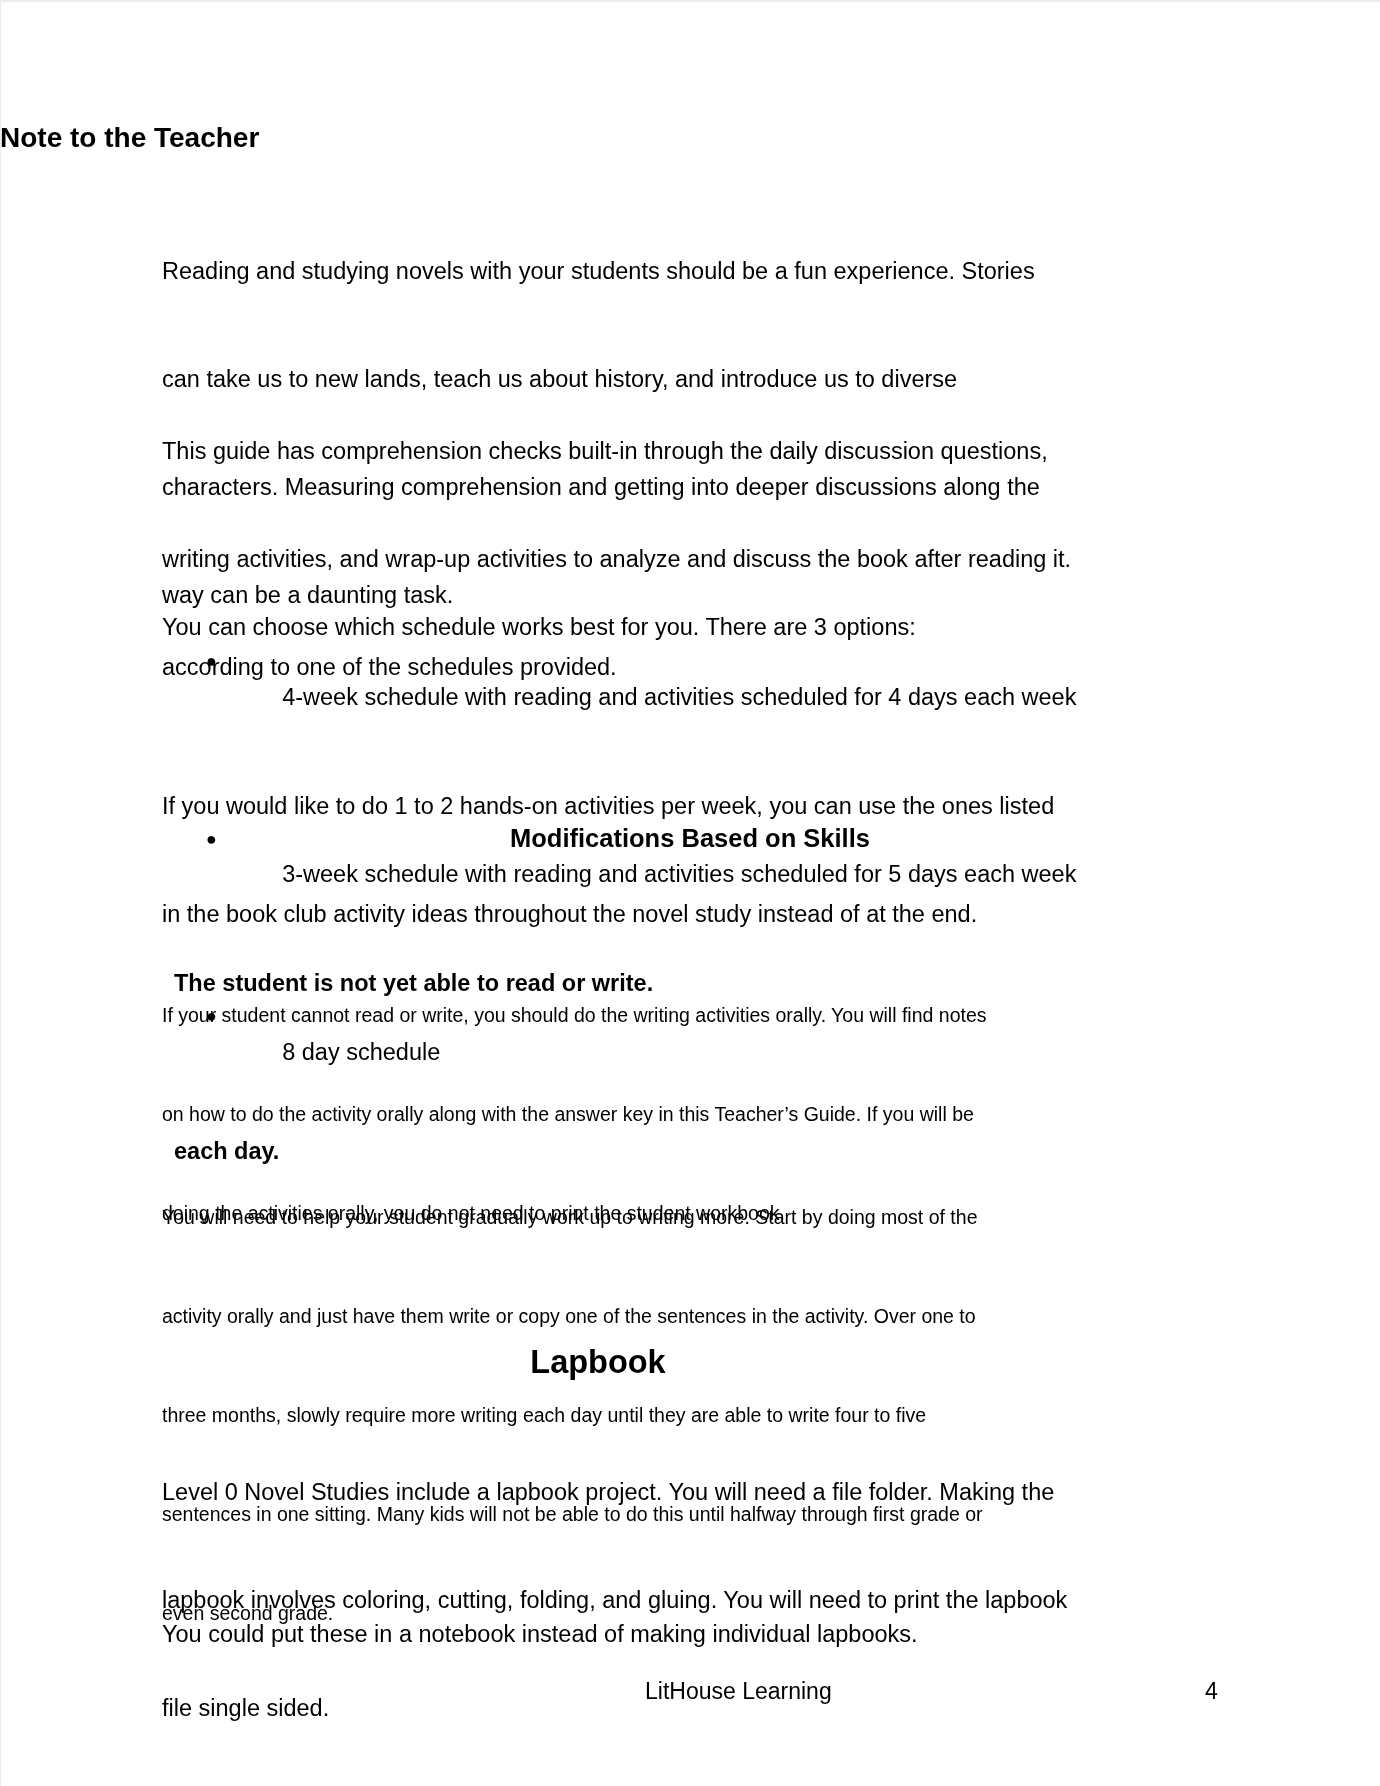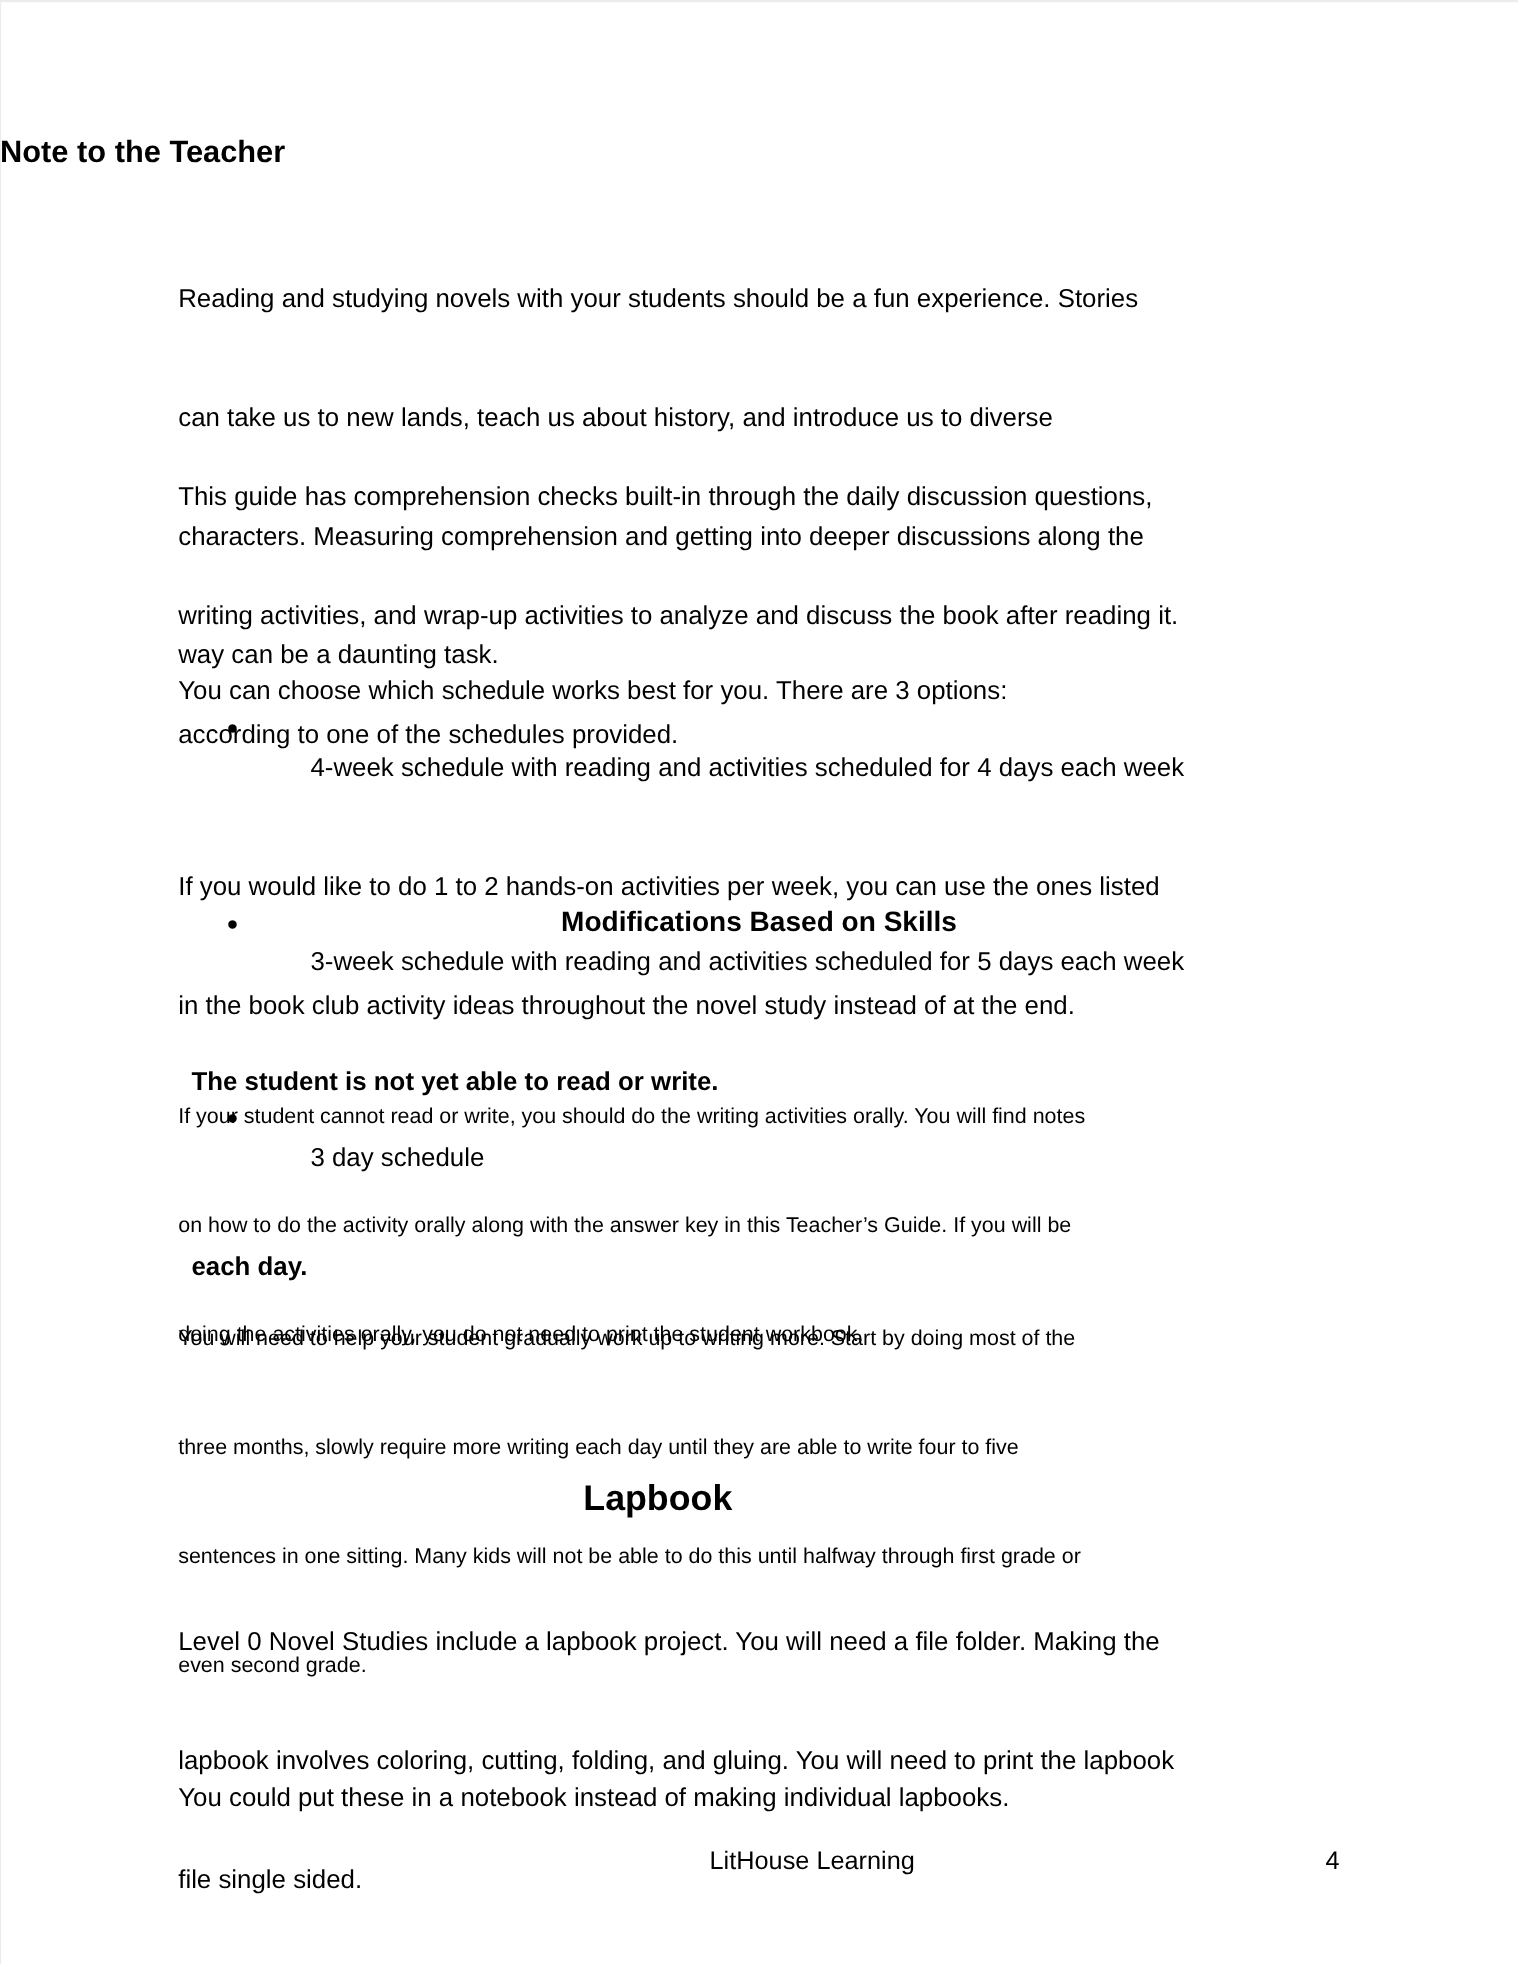--- a/index.html
+++ b/index.html
@@ -53,21 +53,21 @@
   </div>
 
   <div class="abs bullets" style="top:573px;">
     <span class="li">
       <span class="dot">●</span><span>4-week schedule with reading and activities scheduled for 4 days each week</span>
     </span>
     <span class="li">
       <span class="dot">●</span><span>3-week schedule with reading and activities scheduled for 5 days each week</span>
     </span>
     <span class="li">
-      <span class="dot">●</span><span>3 day schedule</span>
+      <span class="dot">●</span><span>8 day schedule</span>
     </span>
   </div>
 
   <div class="abs para" style="top:716px;">
     <span class="ln">If you would like to do 1 to 2 hands-on activities per week, you can use the ones listed</span>
     <span class="ln">in the book club activity ideas throughout the novel study instead of at the end.</span>
   </div>
 
   <div class="abs h-sub" style="top:820px;">Modifications Based on Skills</div>
 
@@ -78,20 +78,21 @@
     <span class="ln">If your student cannot read or write, you should do the writing activities orally. You will find notes</span>
     <span class="ln">on how to do the activity orally along with the answer key in this Teacher’s Guide. If you will be</span>
     <span class="ln">doing the activities orally, you do not need to print the student workbook.</span>
   </div>
 
   <div class="abs bold" style="top:1064px;">
     <span class="ln">each day.</span>
   </div>
   <div class="abs small" style="top:1135px;">
     <span class="ln">You will need to help your student gradually work up to writing more. Start by doing most of the</span>
+    <span class="ln">activity orally and just have them write or copy one of the sentences in the activity. Over one to</span>
     <span class="ln">three months, slowly require more writing each day until they are able to write four to five</span>
     <span class="ln">sentences in one sitting. Many kids will not be able to do this until halfway through first grade or</span>
     <span class="ln">even second grade.</span>
   </div>
 
   <div class="abs h-lap" style="top:1342px;">Lapbook</div>
 
   <div class="abs para" style="top:1402px;">
     <span class="ln">Level 0 Novel Studies include a lapbook project. You will need a file folder. Making the</span>
     <span class="ln">lapbook involves coloring, cutting, folding, and gluing. You will need to print the lapbook</span>

